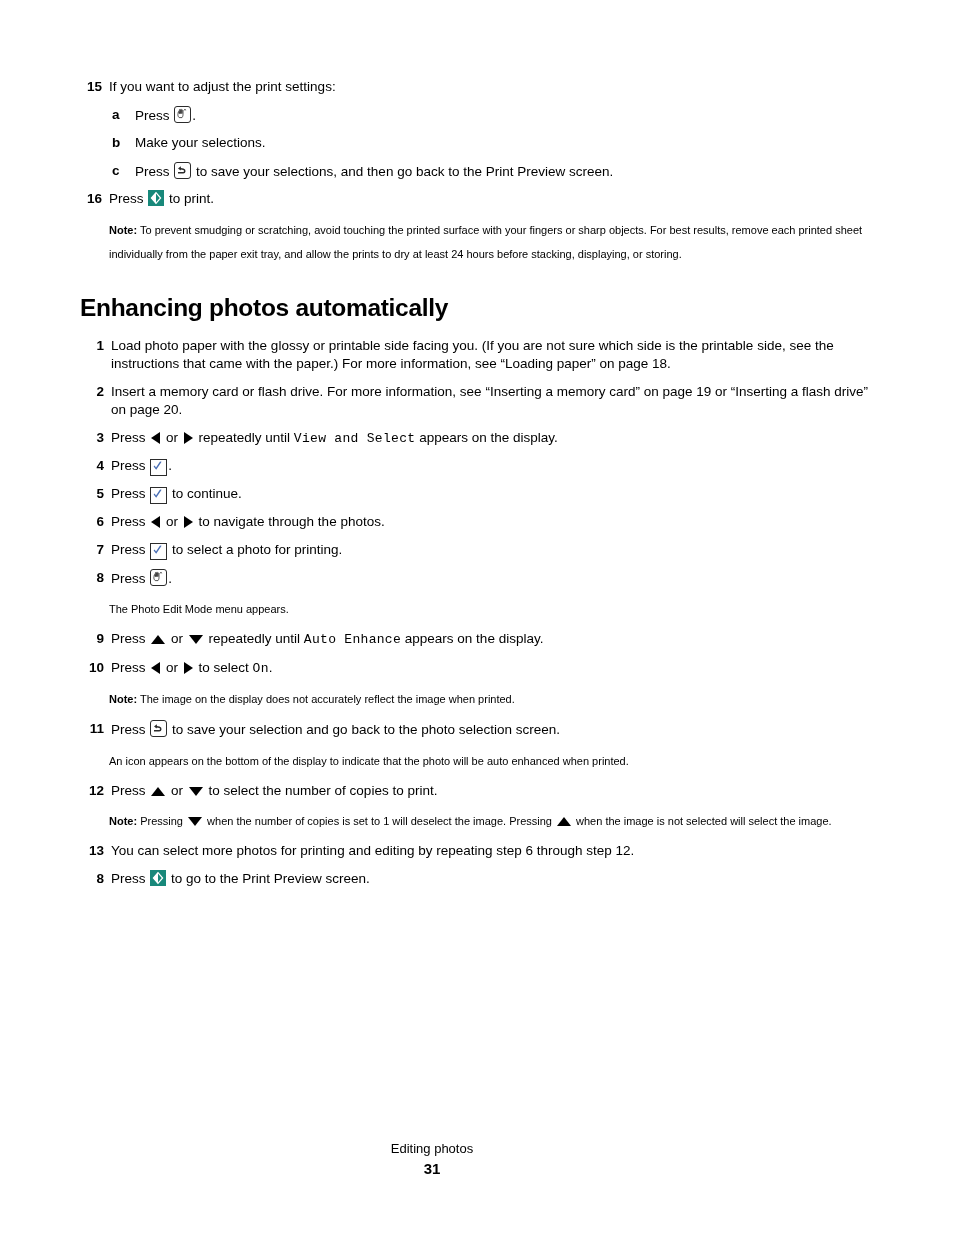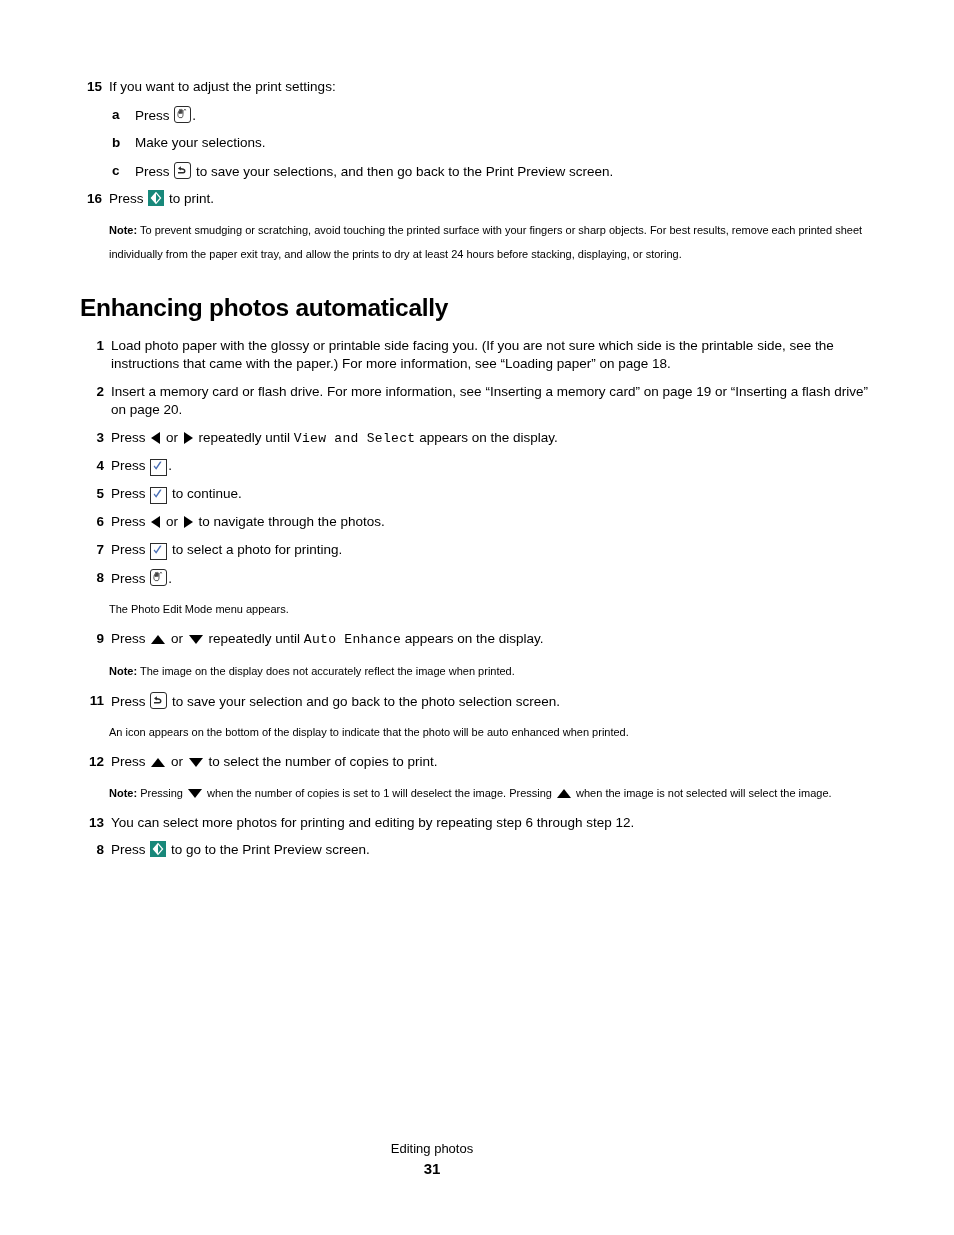--- a/index.html
+++ b/index.html
@@ -305,20 +305,24 @@
               </svg></span><span>.</span></div>
       </div>
 
       <div class="plain">The Photo Edit Mode menu appears.</div>
 
       <div class="step">
         <div class="step-num">9</div>
         <div class="step-body"><span>Press </span><span class="tri tri-up"></span><span> or </span><span class="tri tri-down"></span><span> repeatedly until </span><span class="mono">Auto Enhance</span><span> appears on the display.</span></div>
       </div>
 
+      <div class="step">
+        <div class="step-num">10</div>
+        <div class="step-body"><span>Press </span><span class="tri tri-left"></span><span> or </span><span class="tri tri-right"></span><span> to select </span><span class="mono">On</span><span>.</span></div>
+      </div>
 
       <div class="note"><b>Note:</b><span> The image on the display does not accurately reflect the image when printed.</span></div>
 
       <div class="step">
         <div class="step-num">11</div>
         <div class="step-body"><span>Press </span><span class="ico ico-box"><svg width="13" height="13" viewBox="0 0 13 13">
                 <path d="M3.0 9.8 L8.2 9.8 C10.2 9.8 10.4 6.6 8.4 6.2 L4.4 5.6" fill="none" stroke="#2b2b2b" stroke-width="1.5" stroke-linecap="butt"></path>
                 <path d="M5.9 3.3 L3.0 5.6 L5.9 7.4 Z" fill="#2b2b2b"></path>
               </svg></span><span> to save your selection and go back to the photo selection screen.</span></div>
       </div>

